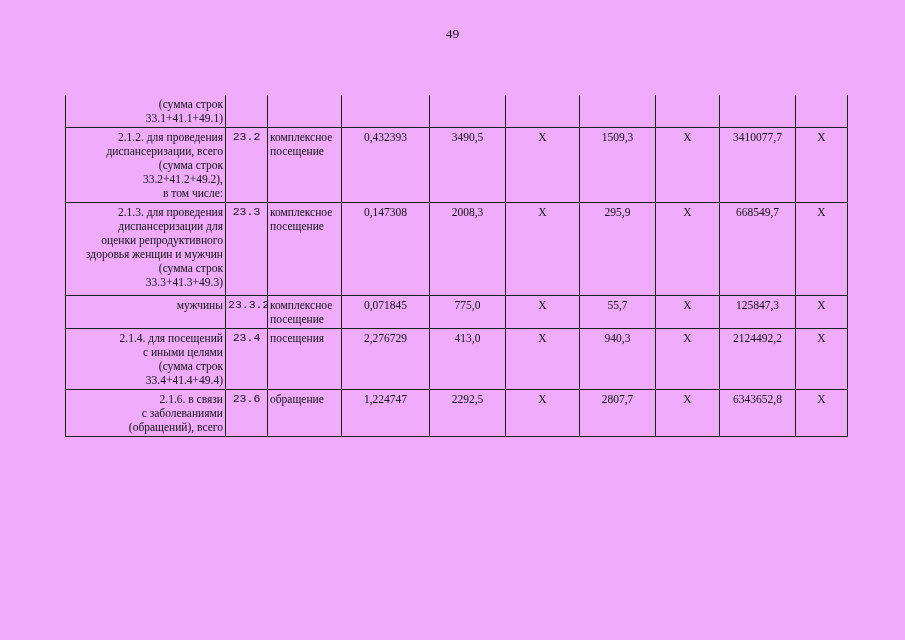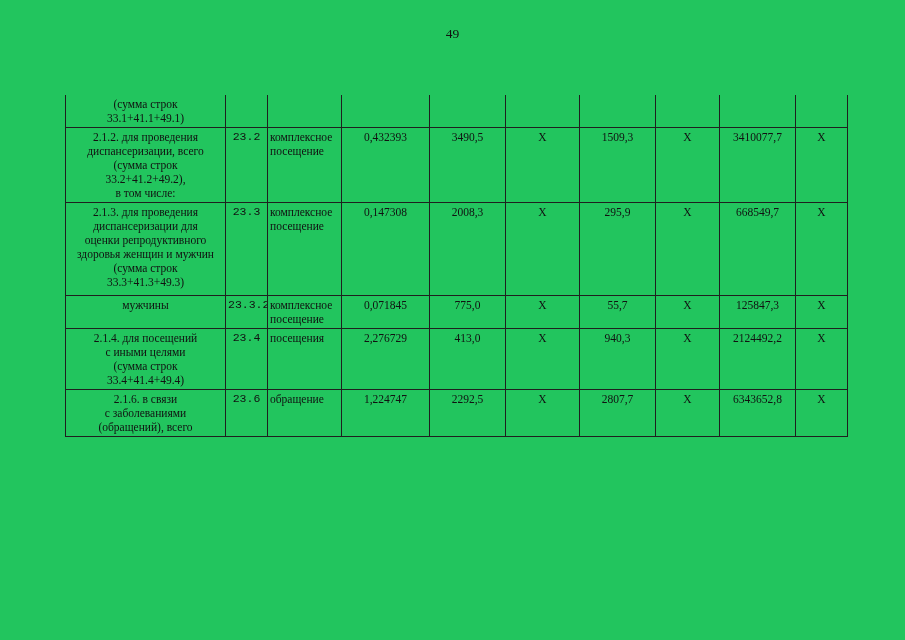--- a/index.html
+++ b/index.html
@@ -1,21 +1,21 @@
 <!DOCTYPE html>
 <html><head>
 <meta charset="utf-8">
 <style>
   * { margin: 0; padding: 0; box-sizing: border-box; }
   html, body { background: #ffffff; }
   .page {
     position: relative;
     width: 905px;
     height: 640px;
-    background: #22c55e;
+    background: #f0abfc;
     font-family: "Liberation Serif", serif;
     color: #111111;
     overflow: hidden;
   }
   .page-number {
     position: absolute;
     top: 26px;
     left: 50%;
     transform: translateX(-50%);
     font-size: 13.5px;
@@ -31,21 +31,21 @@
   }
   table.doc-table td {
     border: 1px solid #1f1f1f;
     vertical-align: top;
     font-size: 11.5px;
     line-height: 1.22;
     padding: 2px 2px 2px 2px;
     overflow: hidden;
   }
   tr.first-row td { border-top: none; }
-  td.c-name { white-space: pre-line; text-align: center; padding-left: 3px; }
+  td.c-name { white-space: pre-line; text-align: right; padding-left: 3px; }
   td.c-code { text-align: center; font-family: Liberation Mono, monospace; }
   td.c-unit { text-align: left; padding-left: 3px; }
   td.c-num  { text-align: center; }
 </style>
 </head>
 <body>
 
 <div class="page">
   <div class="page-number">49</div>
 

